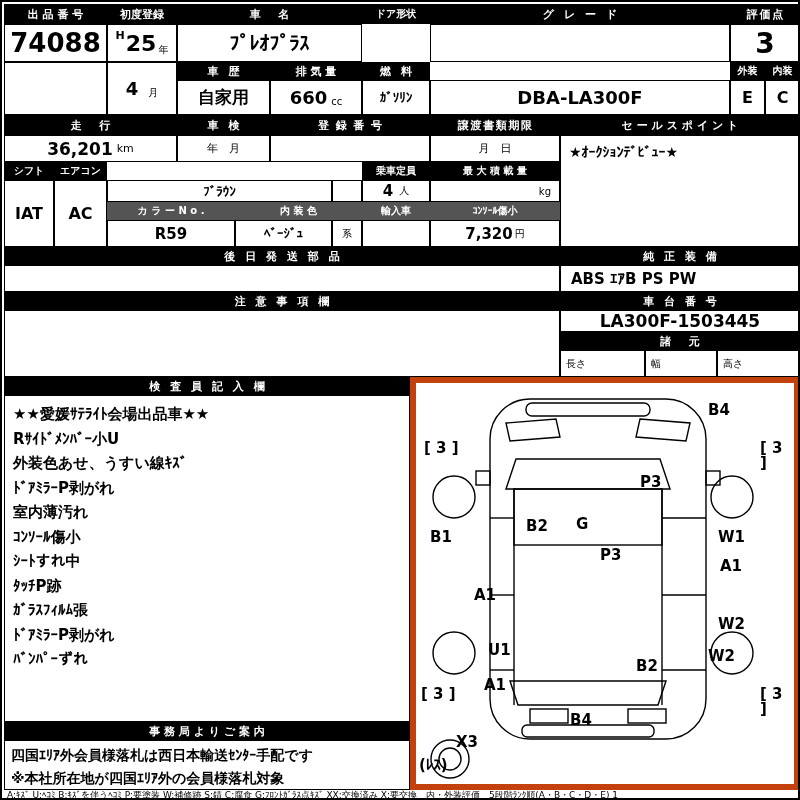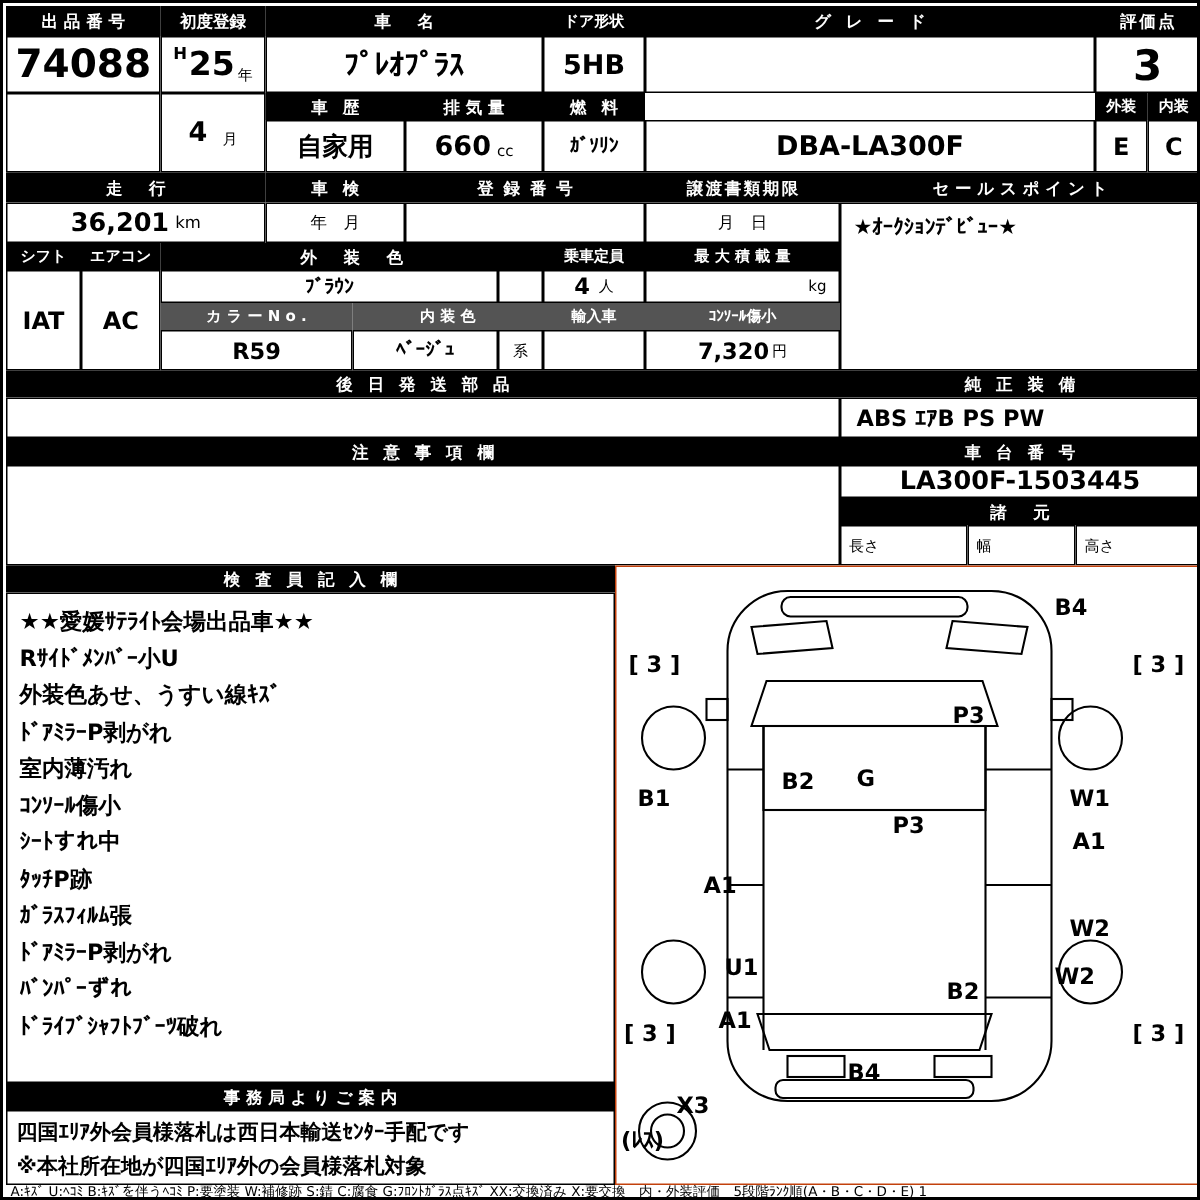--- a/index.html
+++ b/index.html
@@ -22,21 +22,21 @@
   }
   .ls0 { letter-spacing:.15em; padding-left:.15em; }
   .ls1 { letter-spacing:.35em; padding-left:.35em; }
   .ls15{ letter-spacing:.6em;  padding-left:.6em; }
   .ls2 { letter-spacing:.9em;  padding-left:.9em; }
   .ls3 { letter-spacing:1.6em; padding-left:1.6em; }
   .note-line { line-height:24.5px; font-size:15px; font-weight:bold; white-space:nowrap; }
   .office-line { line-height:23px; font-size:14px; font-weight:bold; white-space:nowrap; }
   .dmg { position:absolute; font-size:15px; font-weight:bold; line-height:1; color:#000; }
   #diagram-box { position:absolute; left:408px; top:375px; width:390px; height:413px;
-    border:1px solid #c2410c; background:#fff; }
+    border:6px solid #c2410c; background:#fff; }
   #legend { position:absolute; left:2px; top:788px; width:796px; height:10px;
     font-size:9px; line-height:10px; white-space:nowrap; overflow:hidden; padding-left:3px; }
 </style>
 </head>
 <body>
 
 <div id="sheet">
 
   <div class="hdr ls1" style="left:2px;top:2px;width:103px;height:20px">出品番号</div>
   <div class="cell" style="left:2px;top:22px;width:103px;height:38px;font-size:26px;font-weight:bold">74088</div>
@@ -59,21 +59,20 @@
   <div class="hdr ls2" style="left:175px;top:60px;width:93px;height:18px">車歴</div>
   <div class="cell" style="left:175px;top:78px;width:93px;height:35px;font-size:17px;font-weight:bold">自家用</div>
 
   <div class="hdr ls1" style="left:268px;top:60px;width:92px;height:18px">排気量</div>
   <div class="cell" style="left:268px;top:78px;width:92px;height:35px">
     <span style="font-size:18px;font-weight:bold">660</span>
     <span style="font-size:10px;margin-left:4px;align-self:flex-end;margin-bottom:7px">cc</span>
   </div>
 
   <div class="hdr" style="left:360px;top:2px;width:68px;height:20px;font-size:10px">ドア形状</div>
-  <div class="cell" style="left:360px;top:22px;width:68px;height:38px;font-size:18px;font-weight:bold">5HB</div>
 
   <div class="hdr ls2" style="left:360px;top:60px;width:68px;height:18px">燃料</div>
   <div class="cell" style="left:360px;top:78px;width:68px;height:35px;font-size:13px;font-weight:bold">ｶﾞｿﾘﾝ</div>
 
   <div class="hdr ls2" style="left:428px;top:2px;width:300px;height:20px">グレード</div>
   <div class="cell" style="left:428px;top:22px;width:300px;height:38px;font-size:16px;font-weight:bold"></div>
 
   <div class="cell" style="left:428px;top:78px;width:300px;height:35px;font-size:18px;font-weight:bold">DBA-LA300F</div>
 
   <div class="hdr ls0" style="left:728px;top:2px;width:70px;height:20px">評価点</div>
@@ -99,21 +98,20 @@
   <div class="cell" style="left:428px;top:133px;width:130px;height:27px;font-size:11px">月　日</div>
 
   <div class="hdr ls1" style="left:558px;top:113px;width:240px;height:20px">セールスポイント</div>
   <div class="cell" style="left:558px;top:133px;width:240px;height:112px;align-items:flex-start;justify-content:flex-start;padding:8px;font-size:14px;font-weight:bold">★ｵｰｸｼｮﾝﾃﾞﾋﾞｭｰ★</div>
 
   <div class="hdr" style="left:2px;top:160px;width:50px;height:18px;font-size:10px">シフト</div>
   <div class="hdr" style="left:52px;top:160px;width:53px;height:18px;font-size:10px">エアコン</div>
   <div class="cell" style="left:2px;top:178px;width:50px;height:67px;font-size:16px;font-weight:bold">IAT</div>
   <div class="cell" style="left:52px;top:178px;width:53px;height:67px;font-size:16px;font-weight:bold">AC</div>
 
-  <div class="hdr ls3" style="left:105px;top:160px;width:255px;height:18px">外装色</div>
   <div class="cell" style="left:105px;top:178px;width:225px;height:22px;font-size:13px;font-weight:bold">ﾌﾞﾗｳﾝ</div>
   <div class="cell" style="left:330px;top:178px;width:30px;height:22px"></div>
 
   <div class="hdr gray ls1" style="left:105px;top:200px;width:128px;height:18px;font-size:10px">カラーNo.</div>
   <div class="hdr gray ls1" style="left:233px;top:200px;width:127px;height:18px;font-size:10px">内装色</div>
   <div class="cell" style="left:105px;top:218px;width:128px;height:27px;font-size:15px;font-weight:bold">R59</div>
   <div class="cell" style="left:233px;top:218px;width:97px;height:27px;font-size:13px;font-weight:bold">ﾍﾞｰｼﾞｭ</div>
   <div class="cell" style="left:330px;top:218px;width:30px;height:27px;font-size:10px">系</div>
 
   <div class="hdr" style="left:360px;top:160px;width:68px;height:18px;font-size:10px">乗車定員</div>
@@ -162,21 +160,20 @@
       <div class="note-line">Rｻｲﾄﾞﾒﾝﾊﾞｰ小U</div>
       <div class="note-line">外装色あせ、うすい線ｷｽﾞ</div>
       <div class="note-line">ﾄﾞｱﾐﾗｰP剥がれ</div>
       <div class="note-line">室内薄汚れ</div>
       <div class="note-line">ｺﾝｿｰﾙ傷小</div>
       <div class="note-line">ｼｰﾄすれ中</div>
       <div class="note-line">ﾀｯﾁP跡</div>
       <div class="note-line">ｶﾞﾗｽﾌｨﾙﾑ張</div>
       <div class="note-line">ﾄﾞｱﾐﾗｰP剥がれ</div>
       <div class="note-line">ﾊﾞﾝﾊﾟｰずれ</div>
-      <div class="note-line">ﾄﾞﾗｲﾌﾞｼｬﾌﾄﾌﾞｰﾂ破れ</div>
     </div>
 
   <div class="hdr ls1" style="left:2px;top:720px;width:406px;height:18px">事務局よりご案内</div>
   <div class="cell" style="left:2px;top:738px;width:406px;height:50px;flex-direction:column;align-items:flex-start;justify-content:flex-start;padding:3px 6px">
       <div class="office-line">四国ｴﾘｱ外会員様落札は西日本輸送ｾﾝﾀｰ手配です</div>
       <div class="office-line">※本社所在地が四国ｴﾘｱ外の会員様落札対象</div>
     </div>
 
   <div id="diagram-box">
     <svg width="390" height="413" viewBox="0 0 390 413" style="position:absolute;left:0;top:0">

